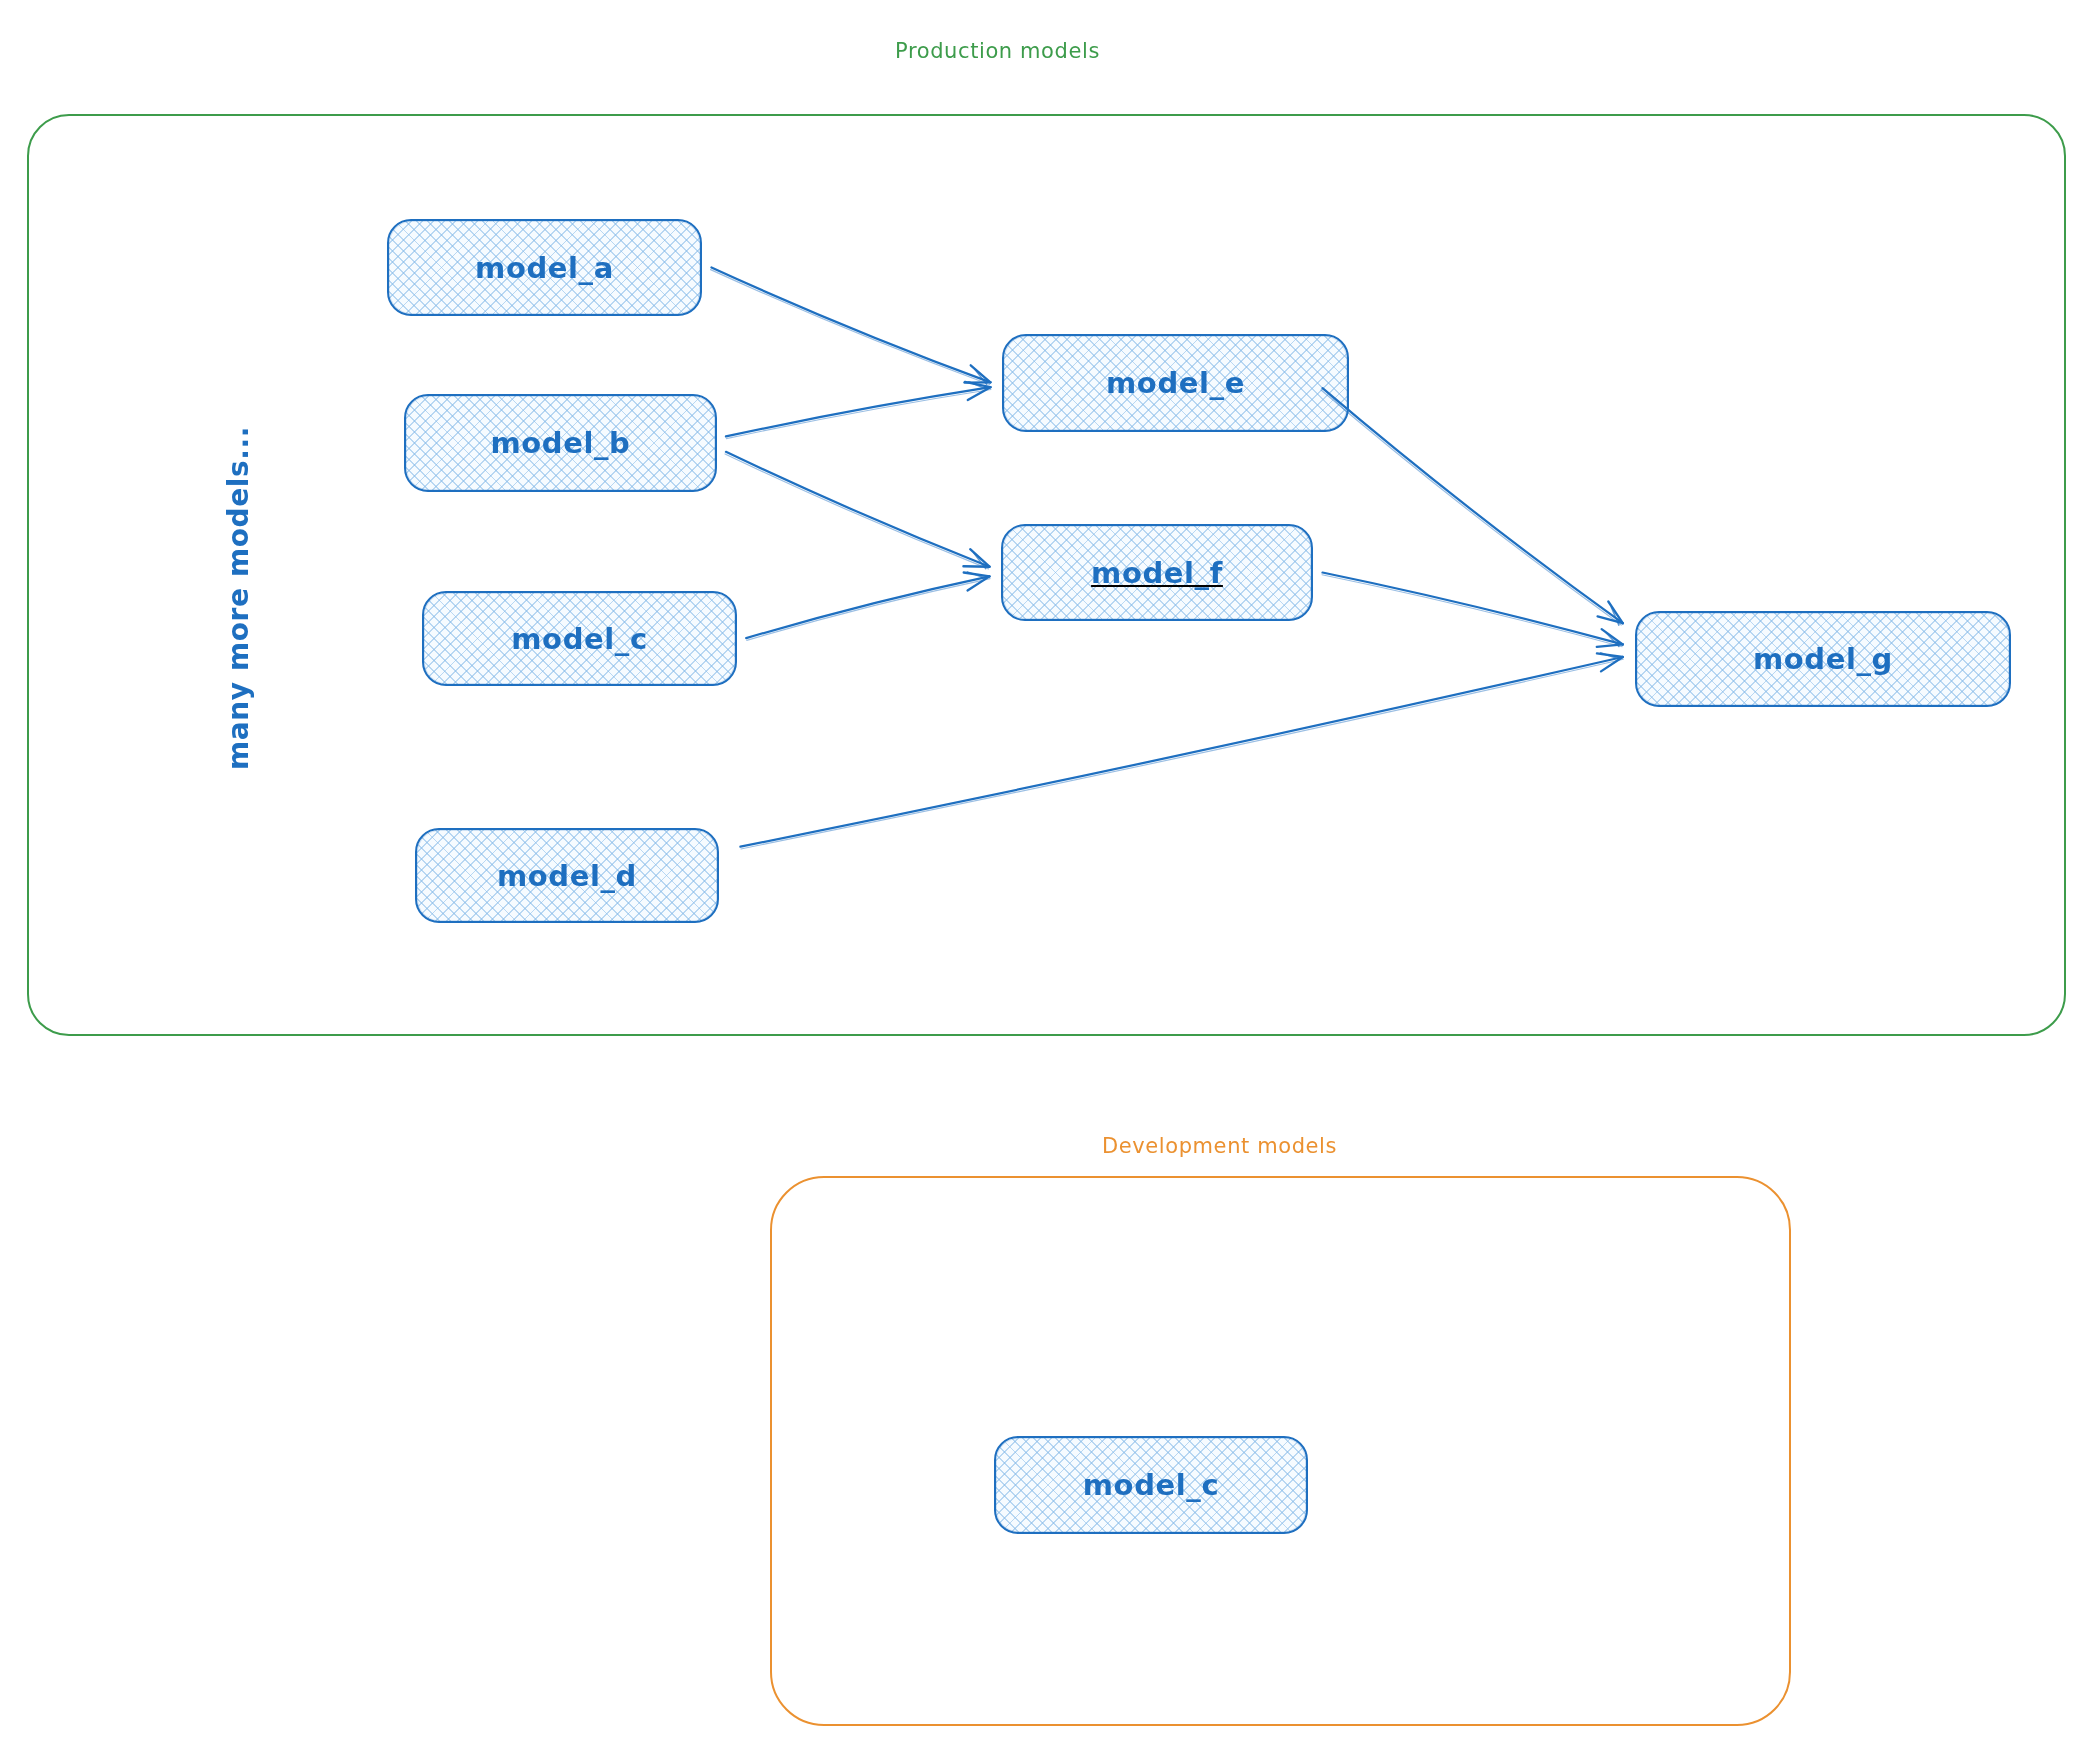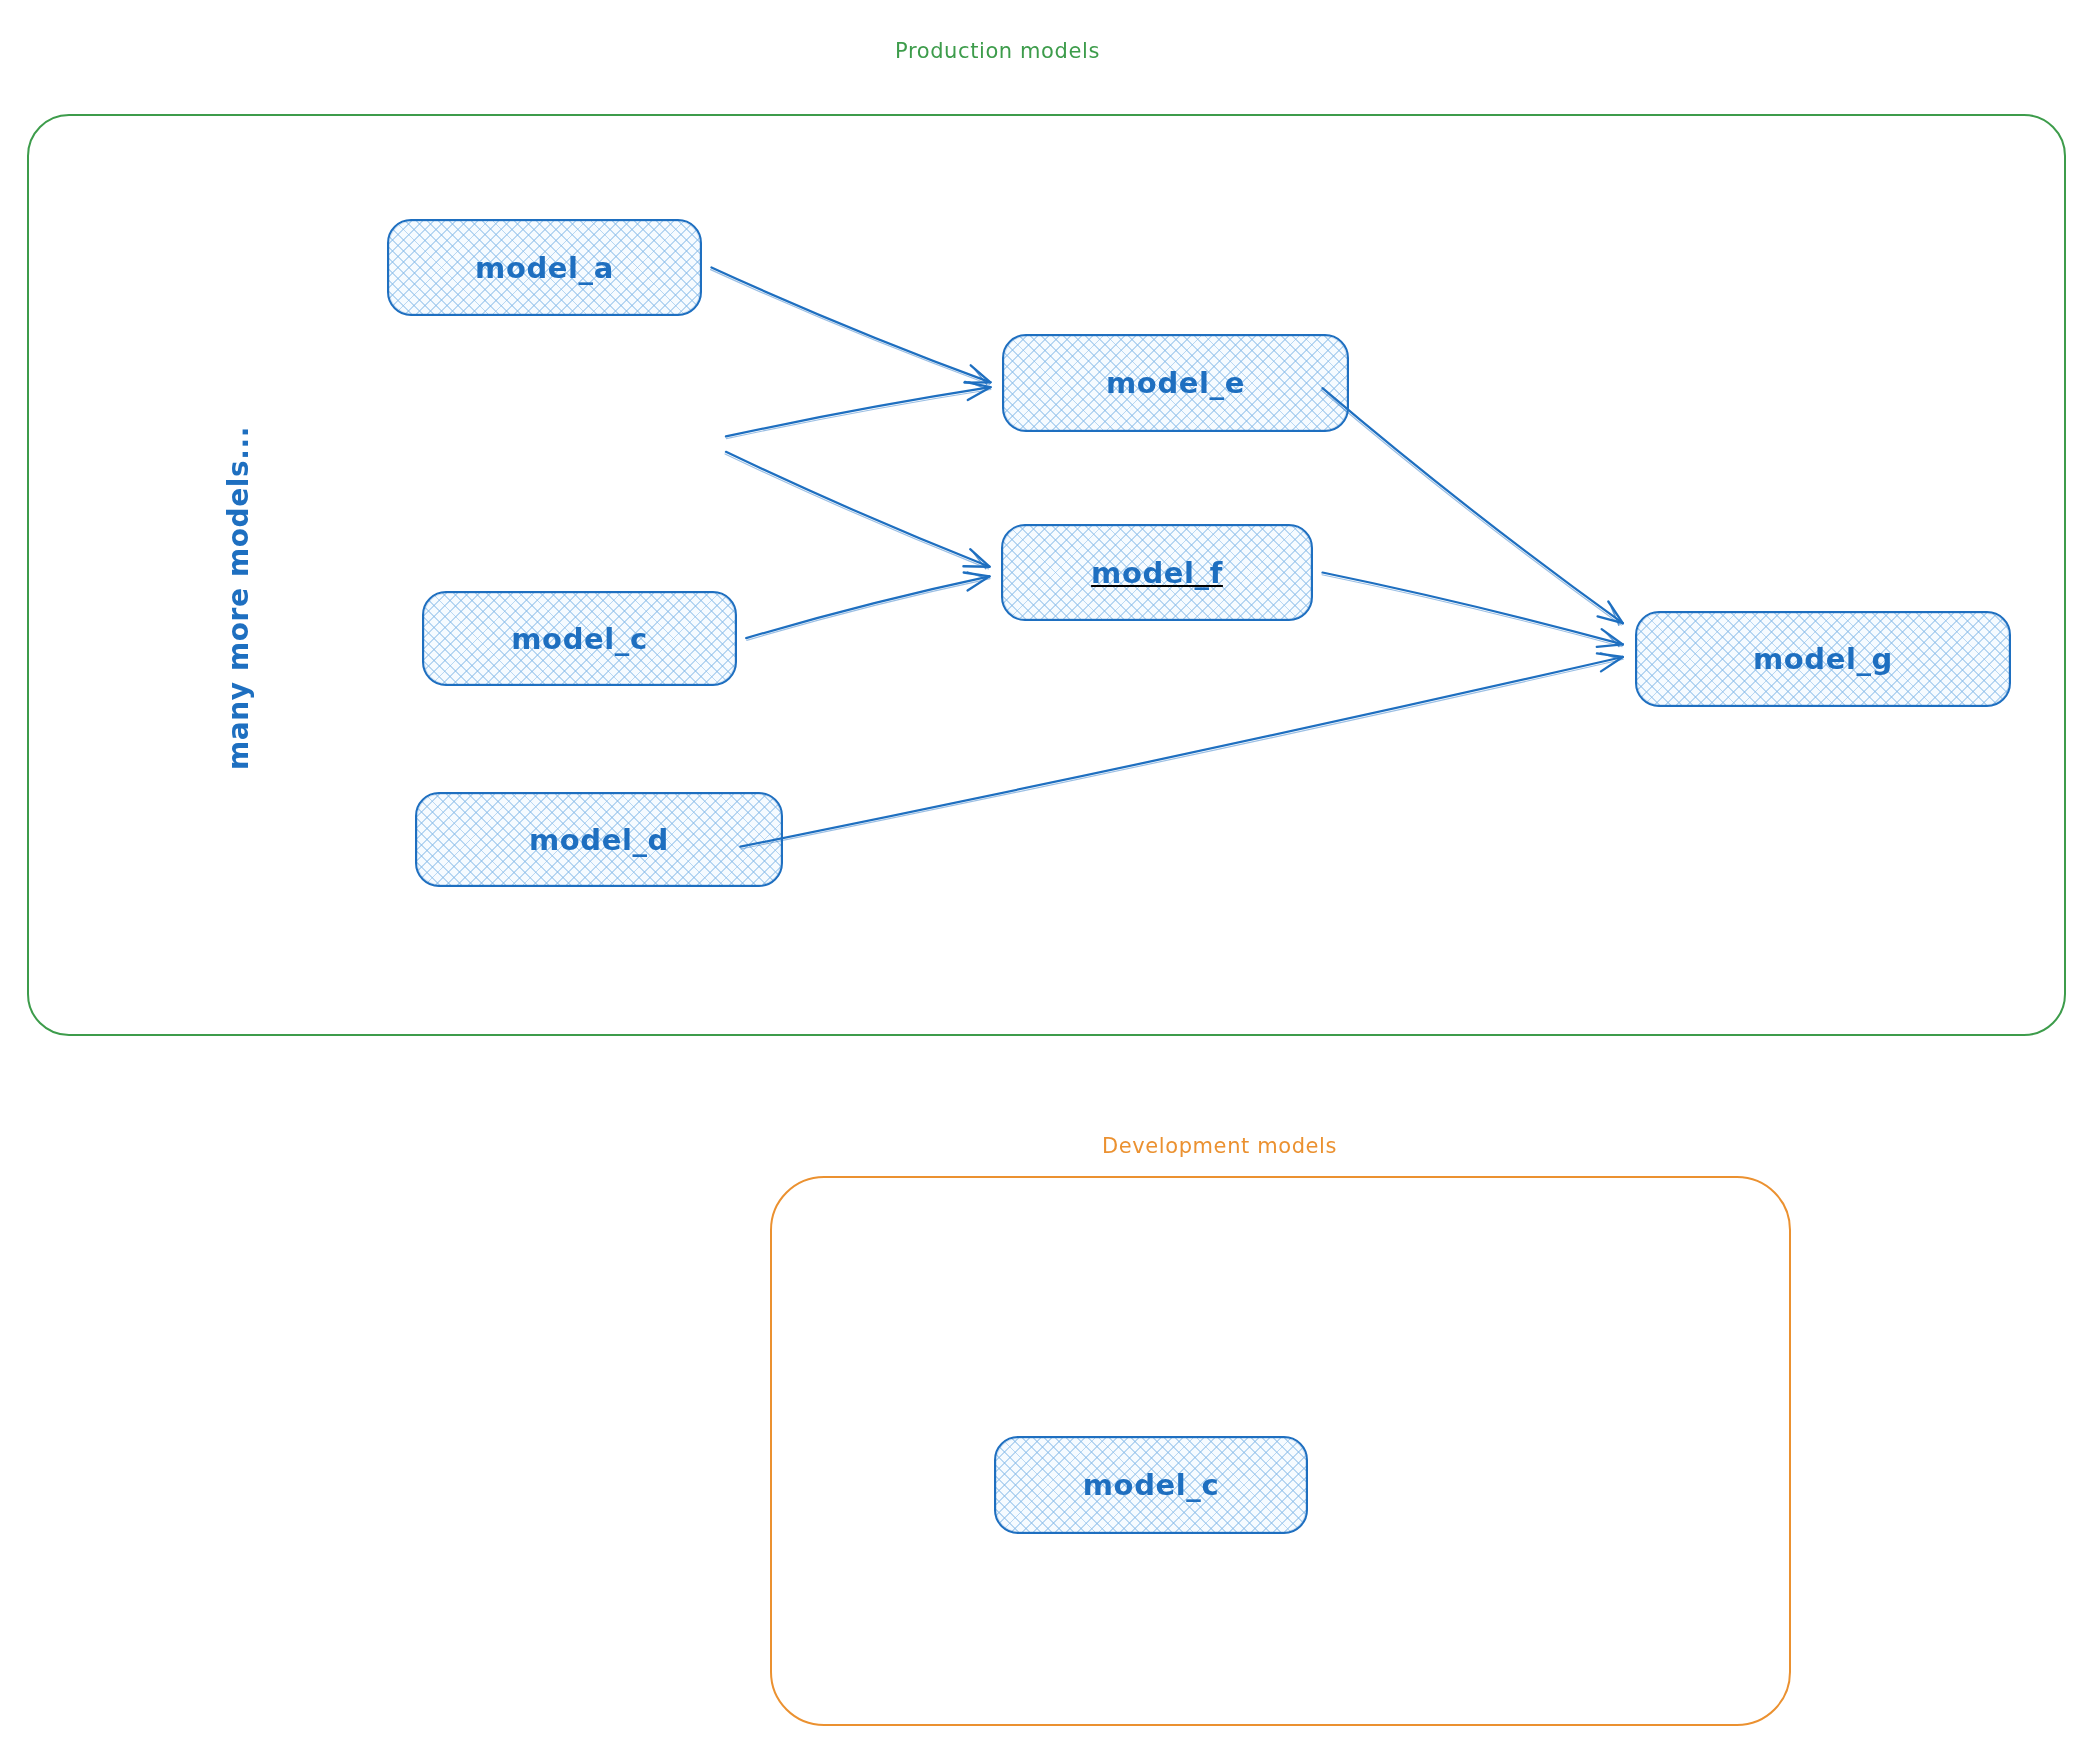--- a/index.html
+++ b/index.html
@@ -78,26 +78,29 @@
   <div class="frame-title title-production" style="left:708px; top:39px; width:579px;">Production models</div>
 
   <div class="frame frame-production" style="left:27px; top:114px; width:2039px; height:922px;"></div>
 
   <div class="side-note" style="left:85px; top:598px; width:309px; height:35px;">many more models...</div>
 
   <div class="node" style="left:387px; top:219px; width:315px; height:97px;">
     <span class="node-label">model_a</span>
   </div>
 
+  <div class="node" style="left:404px; top:394px; width:313px; height:98px;">
+    <span class="node-label">model_b</span>
+  </div>
 
   <div class="node" style="left:422px; top:591px; width:315px; height:95px;">
     <span class="node-label">model_c</span>
   </div>
 
-  <div class="node" style="left:415px; top:792px; width:368px; height:95px;">
+  <div class="node" style="left:415px; top:828px; width:304px; height:95px;">
     <span class="node-label">model_d</span>
   </div>
 
   <div class="node" style="left:1002px; top:334px; width:347px; height:98px;">
     <span class="node-label">model_e</span>
   </div>
 
   <div class="node" style="left:1001px; top:524px; width:312px; height:97px;text-decoration:underline;">
     <span class="node-label">model_f</span>
   </div>

